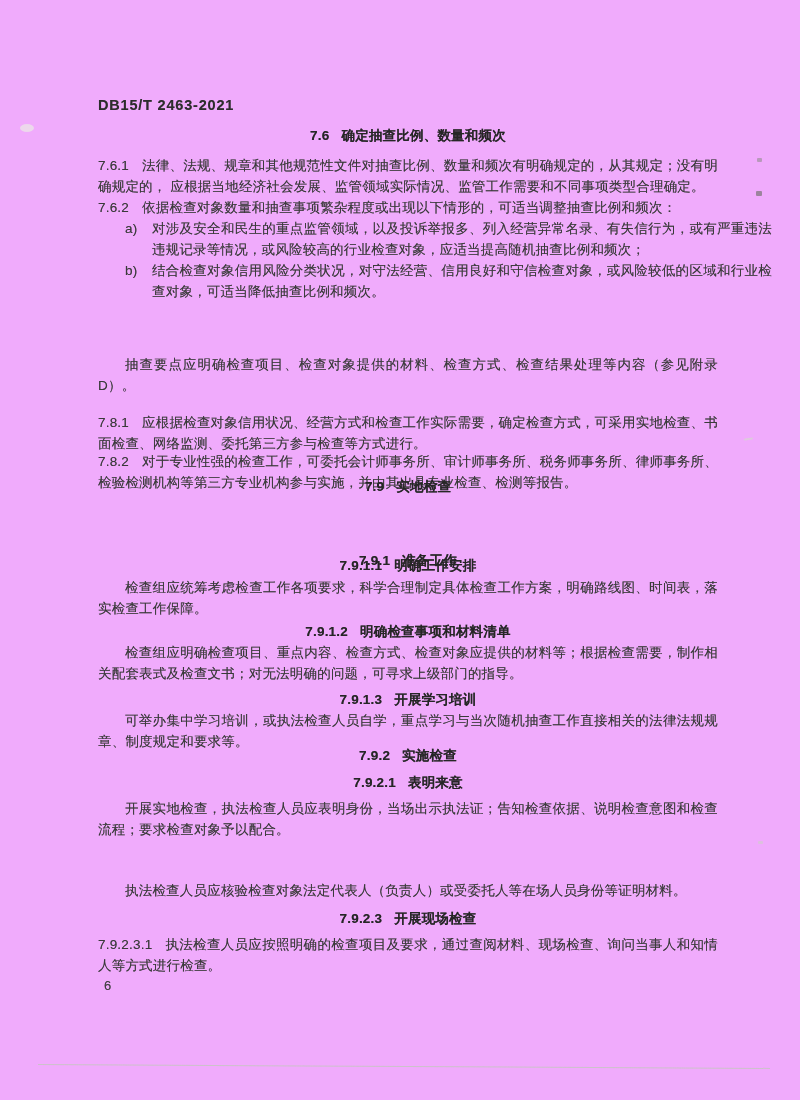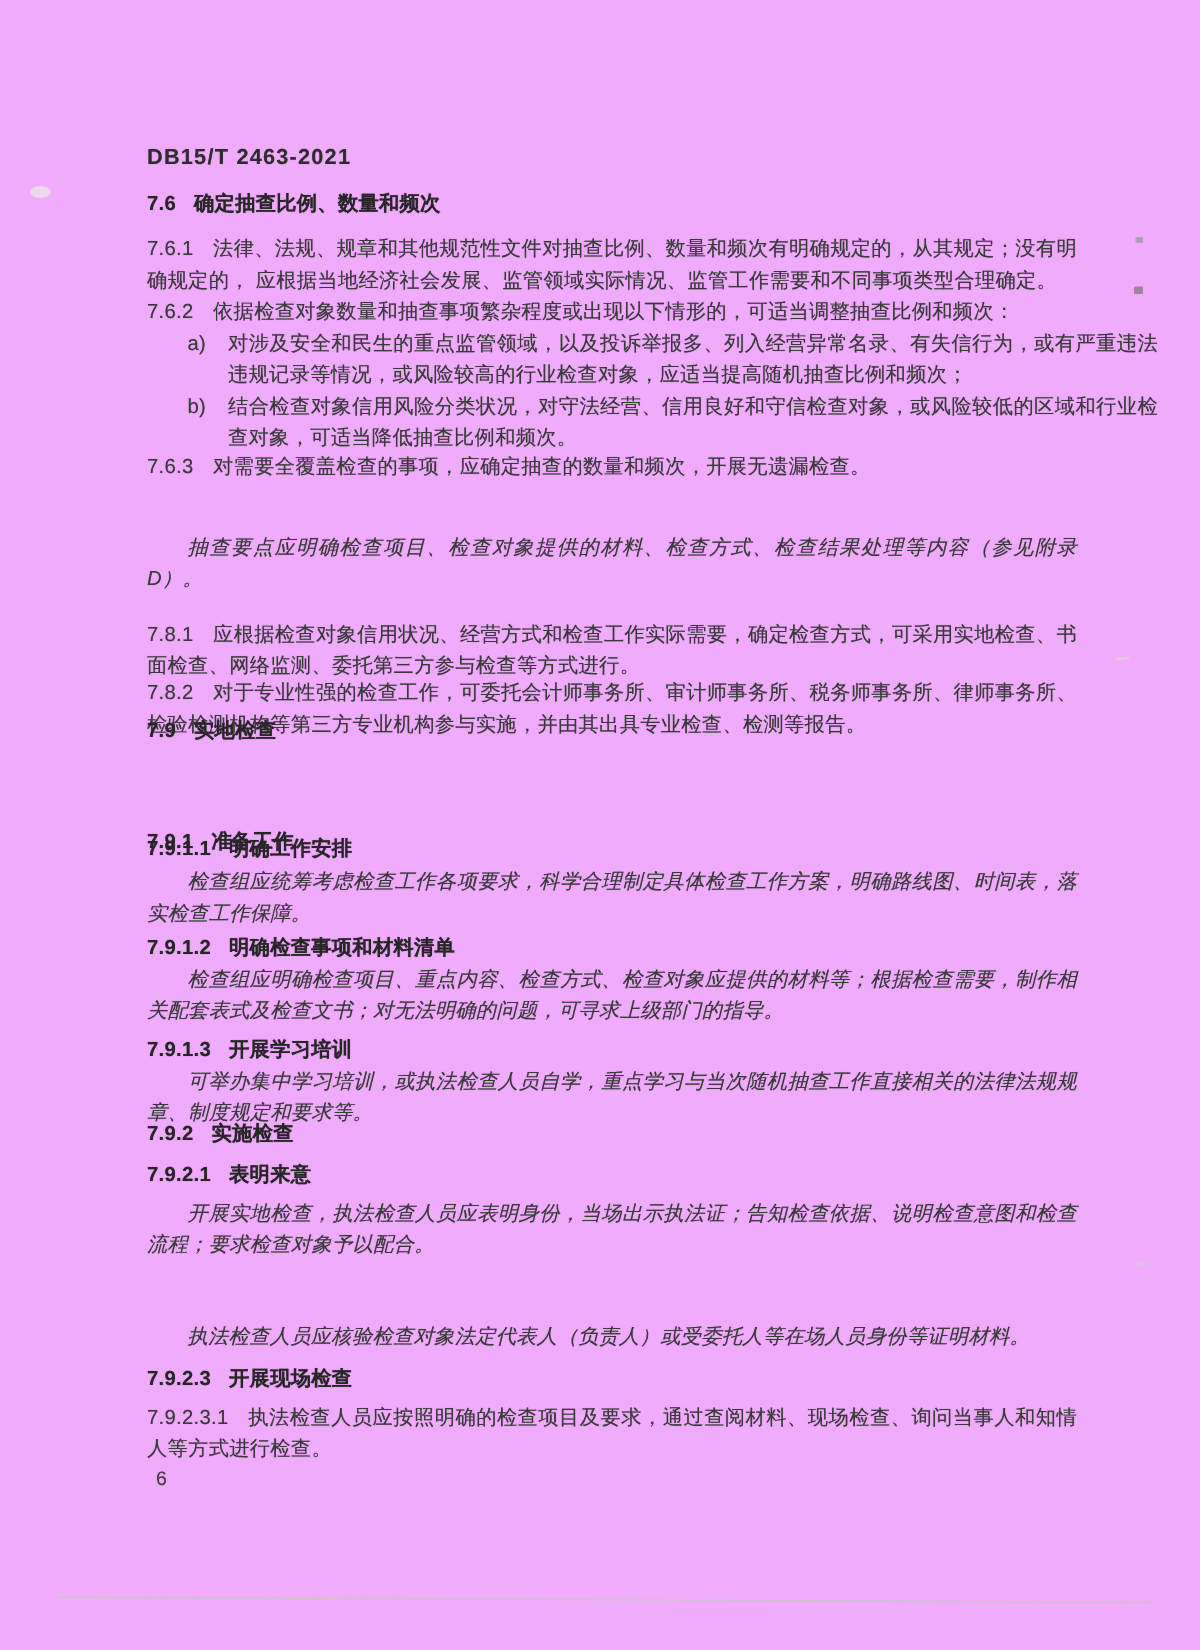--- a/index.html
+++ b/index.html
@@ -25,26 +25,26 @@
   .doc-code {
     font-weight:bold;
     font-size:14.5px;
     letter-spacing:0.8px;
     color:#2d2d2d;
     text-align:left;
   }
   .h2, .h3, .h4 {
     font-weight:bold;
     color:#262626;
-    text-align:left;
+    text-align:center;
     text-shadow:0 0 0.6px rgba(40,40,40,0.6);
   }
   .num { margin-right:13px; white-space:nowrap; }
   .h2 .num, .h3 .num, .h4 .num { margin-right:12px; }
-  .pi { text-indent:2em;font-style:italic; }
+  .pi { text-indent:2em; }
   .li { padding-left:54px; }
   .li .num { position:absolute; left:27px; margin-right:0; }
   .pagenum {
     position:absolute;
     left:104px; top:978px;
     font-size:13px;
     color:#3f3f3f;
     text-shadow:0 0 0.5px rgba(60,60,60,0.5);
   }
   
@@ -75,21 +75,20 @@
   <div class="blk h2" style="top:125px"><span class="num">7.6</span><span>确定抽查比例、数量和频次</span></div>
 
   <div class="blk p" style="top:155px"><span class="num">7.6.1</span><span>法律、法规、规章和其他规范性文件对抽查比例、数量和频次有明确规定的，从其规定；没有明确规定的， 应根据当地经济社会发展、监管领域实际情况、监管工作需要和不同事项类型合理确定。</span></div>
 
   <div class="blk p" style="top:197px"><span class="num">7.6.2</span><span>依据检查对象数量和抽查事项繁杂程度或出现以下情形的，可适当调整抽查比例和频次：</span></div>
 
   <div class="blk li" style="top:218px"><span class="num">a)</span><span>对涉及安全和民生的重点监管领域，以及投诉举报多、列入经营异常名录、有失信行为，或有严重违法违规记录等情况，或风险较高的行业检查对象，应适当提高随机抽查比例和频次；</span></div>
 
   <div class="blk li" style="top:260px"><span class="num">b)</span><span>结合检查对象信用风险分类状况，对守法经营、信用良好和守信检查对象，或风险较低的区域和行业检查对象，可适当降低抽查比例和频次。</span></div>
 
-  <div class="blk p" style="top:300px"><span class="num">7.6.3</span><span>对需要全覆盖检查的事项，应确定抽查的数量和频次，开展无遗漏检查。</span></div>
 
 
   <div class="blk pi" style="top:354px"><span>抽查要点应明确检查项目、检查对象提供的材料、检查方式、检查结果处理等内容（参见附录 D）。</span></div>
 
 
   <div class="blk p" style="top:412px"><span class="num">7.8.1</span><span>应根据检查对象信用状况、经营方式和检查工作实际需要，确定检查方式，可采用实地检查、书面检查、网络监测、委托第三方参与检查等方式进行。</span></div>
 
   <div class="blk p" style="top:451px"><span class="num">7.8.2</span><span>对于专业性强的检查工作，可委托会计师事务所、审计师事务所、税务师事务所、律师事务所、检验检测机构等第三方专业机构参与实施，并由其出具专业检查、检测等报告。</span></div>
 
   <div class="blk h2" style="top:476px"><span class="num">7.9</span><span>实地检查</span></div>

